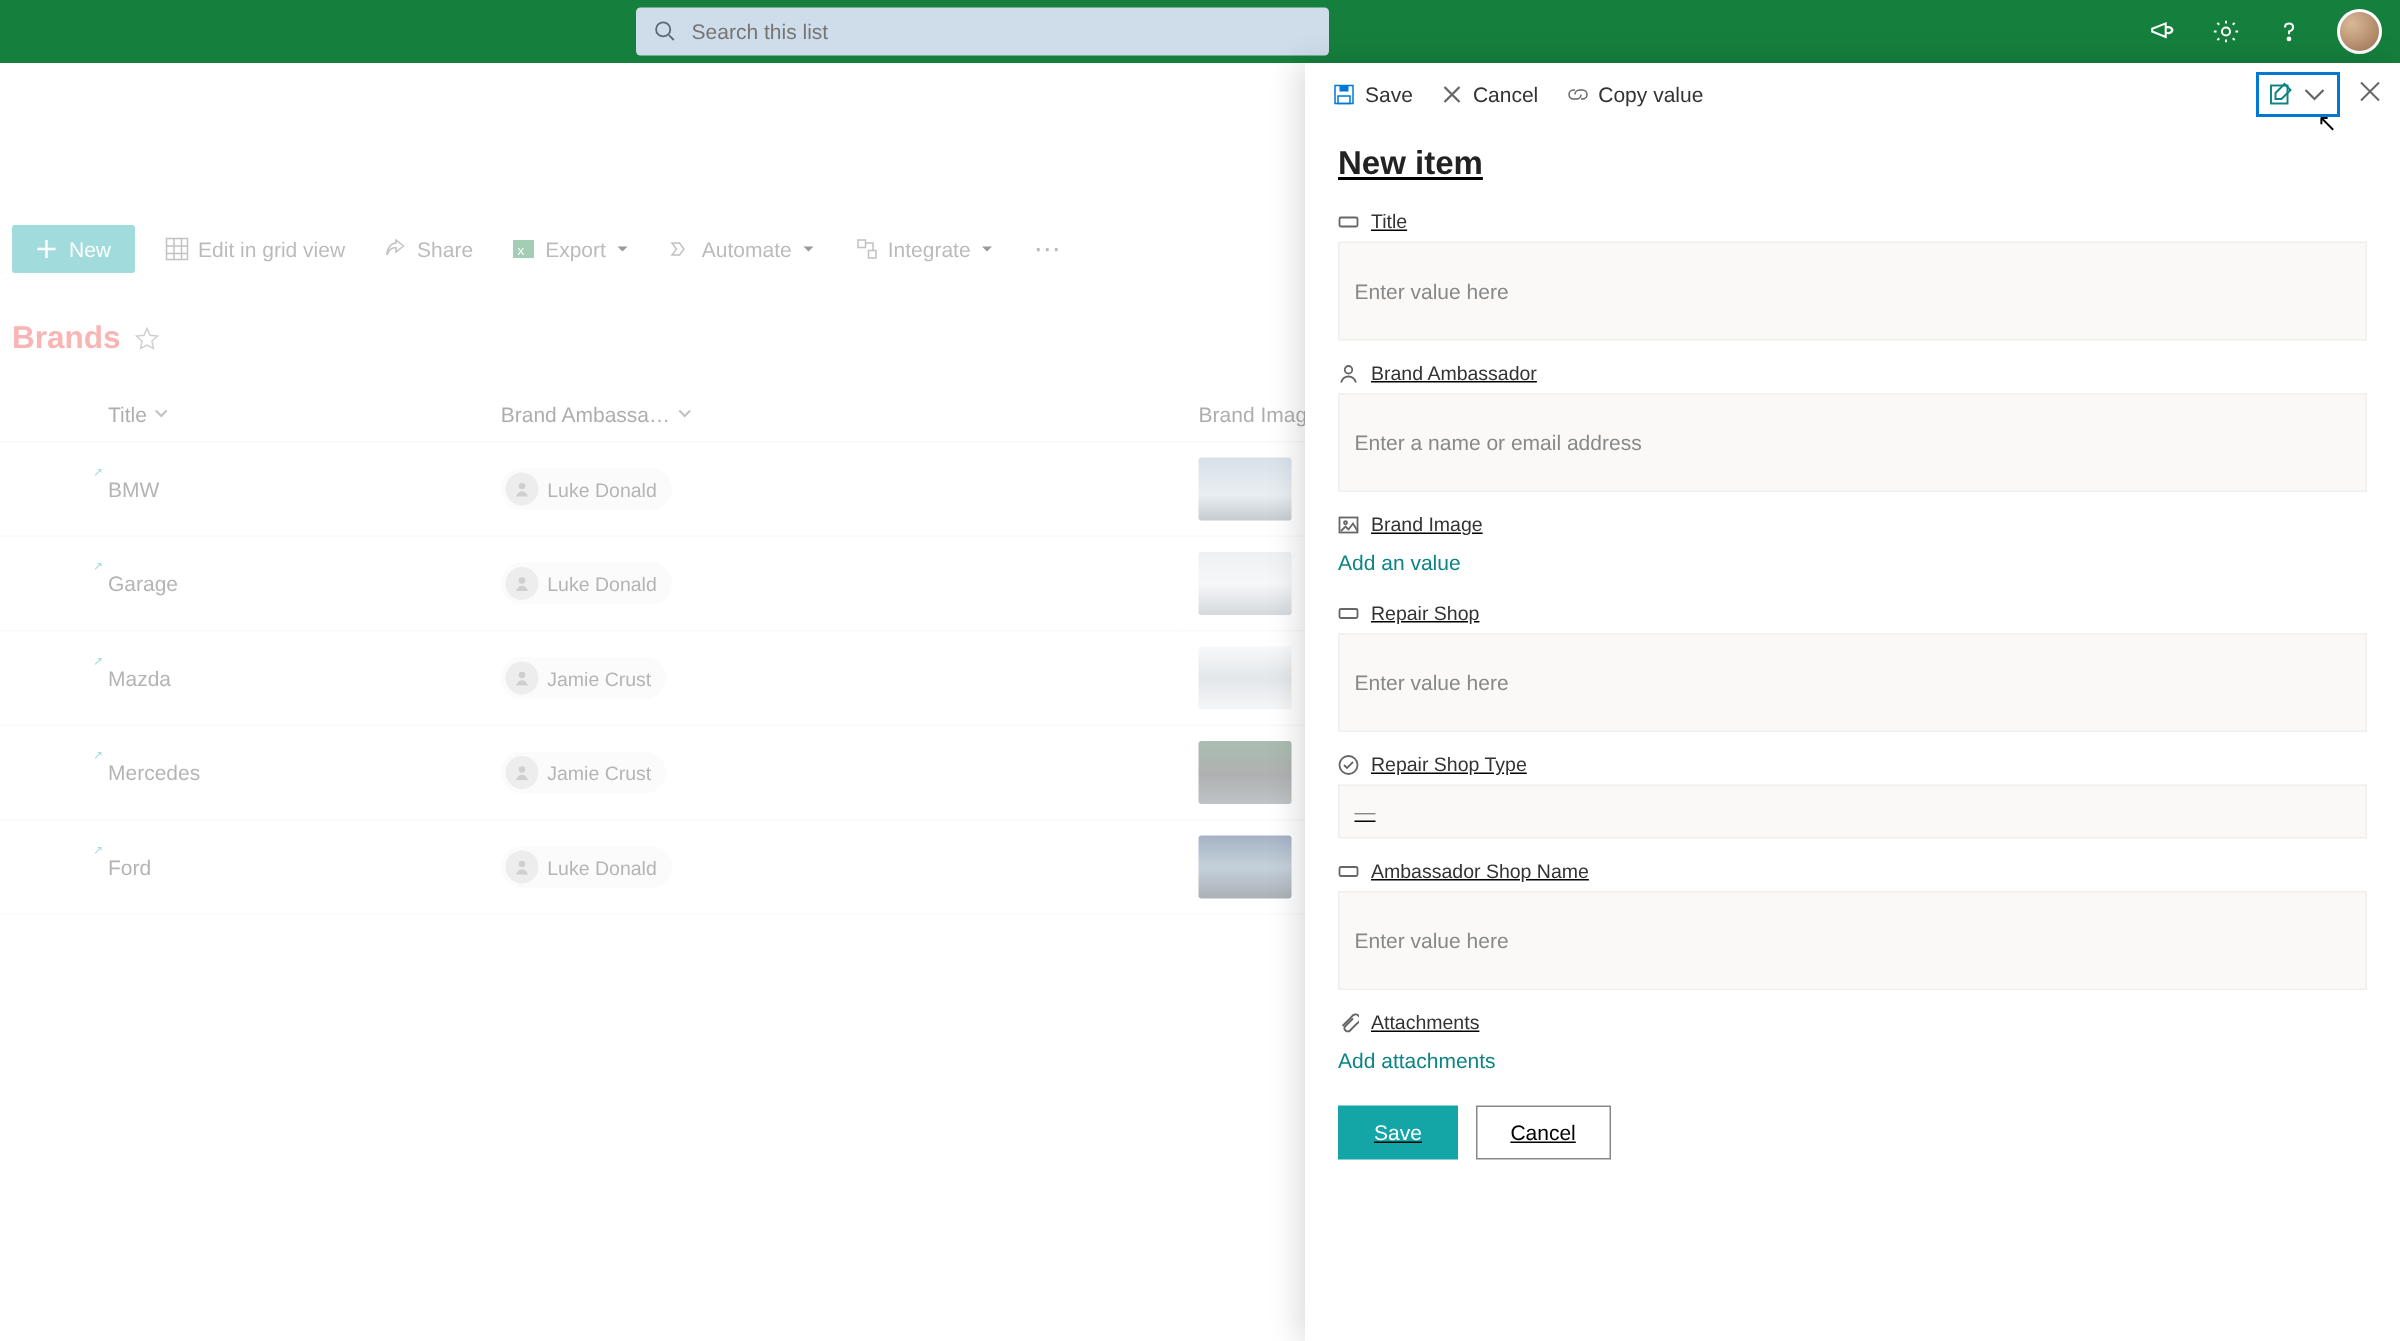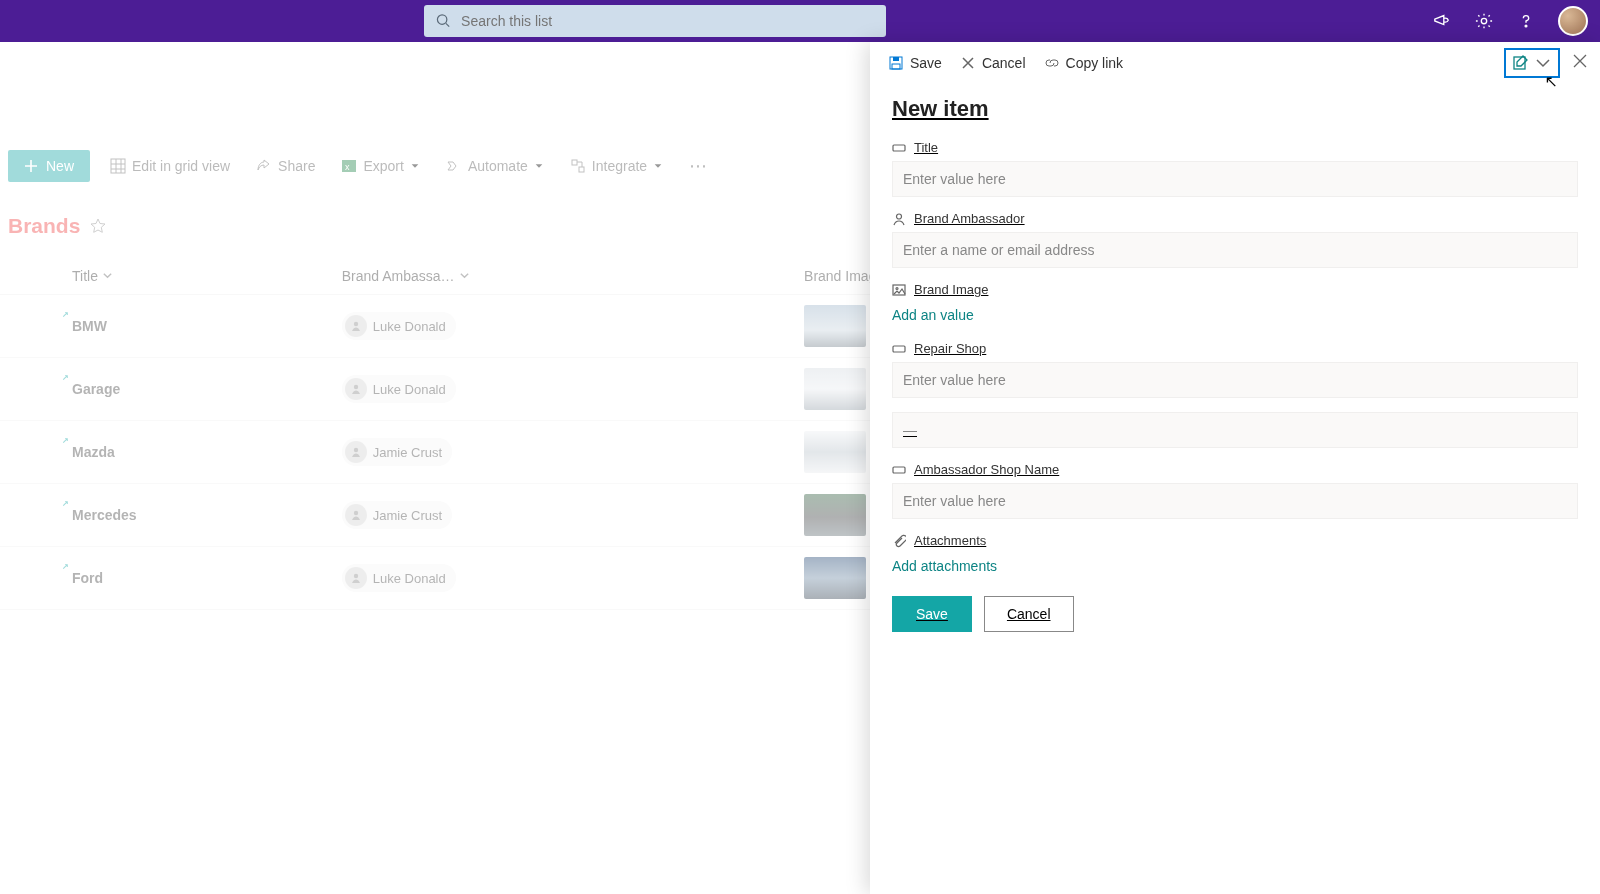--- a/index.html
+++ b/index.html
@@ -1,19 +1,19 @@
 <!DOCTYPE html>
 <html><head>
 <meta charset="utf-8">
 <style>
 * { margin: 0; padding: 0; box-sizing: border-box; font-family: "Segoe UI", -apple-system, sans-serif; }
 body { background: #fff; overflow: hidden; width: 1600px; height: 894px; position: relative; }
 
 
-.topbar { height: 42px; background: #4c1d95; display: flex; align-items: center; padding: 0 16px; position: relative; }
+.topbar { height: 42px; background: #15803d; display: flex; align-items: center; padding: 0 16px; position: relative; }
 .searchbox { position: absolute; left: 424px; width: 462px; height: 32px; background: #cfddeb; border-radius: 3px; display: flex; align-items: center; padding: 0 12px; }
 .searchbox svg { width: 16px; height: 16px; fill: #5b6a79; }
 .searchbox input { border: none; background: transparent; margin-left: 10px; font-size: 14px; color: #333; width: 100%; outline: none; }
 .top-icons { position: absolute; right: 12px; display: flex; align-items: center; gap: 22px; }
 .top-icons .icn { width: 20px; height: 20px; display: flex; align-items: center; justify-content: center; cursor: pointer; }
 .top-icons .icn svg { width: 18px; height: 18px; stroke: #fff; fill: none; stroke-width: 1.5; }
 .avatar { width: 30px; height: 30px; border-radius: 50%; background: radial-gradient(circle at 30% 30%, #d9b896, #a07455); border: 2px solid #fff; cursor: pointer; }
 
 
 .main { position: absolute; top: 42px; left: 0; right: 0; bottom: 0; background: #fff; }
@@ -32,21 +32,21 @@
 .list-title-row { padding: 24px 8px 8px; display: flex; align-items: center; gap: 10px; }
 .list-title { font-size: 21px; font-weight: 600; color: #ef4444; }
 .star { width: 16px; height: 16px; stroke: #888; fill: none; }
 
 
 .tbl { width: 100%; margin-top: 12px; border-collapse: collapse; }
 .tbl th { text-align: left; font-weight: 400; font-size: 14px; color: #333; padding: 10px 12px; border-bottom: 1px solid #eee; }
 .tbl th:first-child { width: 60px; }
 .tbl th .chev-d { width: 11px; height: 11px; margin-left: 4px; }
 .tbl td { padding: 10px 12px; font-size: 14px; color: #444; border-bottom: 1px solid #f0f0f0; vertical-align: middle; }
-.tbl td .marker { position: relative; font-weight: bold; }
+.tbl td .marker { position: relative; }
 .tbl td .marker::before { content: '↗'; position: absolute; left: -10px; top: -8px; font-size: 8px; color: #14a6a6; }
 .person-chip { display: inline-flex; align-items: center; gap: 6px; background: #f4f4f4; border-radius: 14px; padding: 3px 10px 3px 3px; font-size: 13px; color: #444; }
 .person-chip .pa { width: 22px; height: 22px; border-radius: 50%; background: #d3d3d3; display: flex; align-items: center; justify-content: center; }
 .person-chip .pa svg { width: 12px; height: 12px; fill: #888; }
 .car-thumb { width: 62px; height: 42px; border-radius: 2px; }
 .car-bmw { background: linear-gradient(180deg,#9db4c9 0%,#c8d4dd 60%,#707e88 100%); position: relative; }
 .car-honda { background: linear-gradient(180deg,#d4dae0 0%,#e8ebef 50%,#95a0a9 100%); }
 .car-mazda { background: linear-gradient(180deg,#eceff2 0%,#b9c2ca 50%,#e6e9ec 100%); }
 .car-merc { background: linear-gradient(180deg,#2b5a3a 0%,#3a3d3f 55%,#5d6a70 100%); }
 .car-ford { background: linear-gradient(180deg,#1e4370 0%,#6f8aa4 50%,#2d3c4c 100%); }
@@ -61,21 +61,21 @@
 .form-switcher svg { width: 18px; height: 18px; }
 .close-btn { padding: 4px; cursor: pointer; margin-left: 4px; }
 .close-btn svg { width: 16px; height: 16px; stroke: #666; }
 .cursor-img { position: absolute; right: 42px; top: 30px; font-size: 16px; z-index: 20; }
 
 .panel-body { padding: 12px 22px; text-decoration: underline; }
 .panel-heading { font-size: 22px; font-weight: 600; color: #222; margin-bottom: 18px; }
 .field { margin-bottom: 14px; }
 .field-label { display: flex; align-items: center; gap: 8px; font-size: 13px; color: #333; margin-bottom: 6px; }
 .field-label svg { width: 14px; height: 14px; stroke: #666; fill: none; stroke-width: 1.2; }
-.field-input { width: 100%; background: #faf9f8; border: 1px solid #f0efee; padding: 9px 10px; font-size: 14px; color: #333; outline: none; }
+.field-input { width: 100%; background: #faf9f8; border: 1px solid #f0efee; padding: 24px 10px; font-size: 14px; color: #333; outline: none; }
 .field-input::placeholder { color: #888; }
 .link-action { color: #0d8484; font-size: 14px; cursor: pointer; padding: 4px 0; display: inline-block; }
 .choice-display { padding: 9px 10px; font-size: 14px; color: #888; background: #faf9f8; border: 1px solid #f0efee; }
 .panel-buttons { display: flex; gap: 12px; margin-top: 18px; }
 .btn-primary { background: #14a6a6; color: #fff; border: none; padding: 9px 24px; font-size: 14px; cursor: pointer; }
 .btn-secondary { background: #fff; border: 1px solid #888; padding: 9px 22px; font-size: 14px; cursor: pointer; }
 
 svg.chev-d path, svg .chev { stroke: #666; fill: none; stroke-width: 1.5; }
 </style>
 </head>
@@ -296,21 +296,21 @@
     <div class="pt-act">
       <svg viewBox="0 0 16 16">
           <path d="M3 3l10 10M13 3L3 13" stroke="#666" stroke-width="1.5"></path>
         </svg>
       <span>Cancel</span>
     </div>
     <div class="pt-act">
       <svg viewBox="0 0 16 16">
           <path d="M6 8a3 3 0 0 1 3-3h2a3 3 0 1 1 0 6h-1M10 8a3 3 0 0 1-3 3H5a3 3 0 1 1 0-6h1" fill="none" stroke="#666"></path>
         </svg>
-      <span>Copy link</span>
+      <span>Copy value</span>
     </div>
     <div class="panel-top-right">
       <div class="form-switcher">
         <svg viewBox="0 0 18 18">
             <rect x="2" y="3" width="11" height="12" fill="none" stroke="#0d8484" stroke-width="1.3"></rect>
             <path d="M11 2l4 4-6 6H5V8z" fill="none" stroke="#0d8484" stroke-width="1.3"></path>
           </svg>
         <svg viewBox="0 0 12 12" width="10" height="10">
             <path d="M2 4l4 4 4-4" stroke="#666" fill="none"></path>
           </svg>
@@ -364,20 +364,27 @@
       <div class="field-label">
           <svg viewBox="0 0 14 14">
             <rect x="1" y="4" width="12" height="6" rx="1"></rect>
           </svg>
           <span>Repair Shop</span>
         </div>
       <input class="field-input" placeholder="Enter value here" style="">
     </div>
 
     <div class="field">
+      <div class="field-label">
+          <svg viewBox="0 0 14 14">
+            <circle cx="7" cy="7" r="6"></circle>
+            <path d="M4 7l2 2 4-4"></path>
+          </svg>
+          <span>Repair Shop Type</span>
+        </div>
       <div class="choice-display">—</div>
     </div>
 
     <div class="field">
       <div class="field-label">
           <svg viewBox="0 0 14 14">
             <rect x="1" y="4" width="12" height="6" rx="1"></rect>
           </svg>
           <span>Ambassador Shop Name</span>
         </div>

